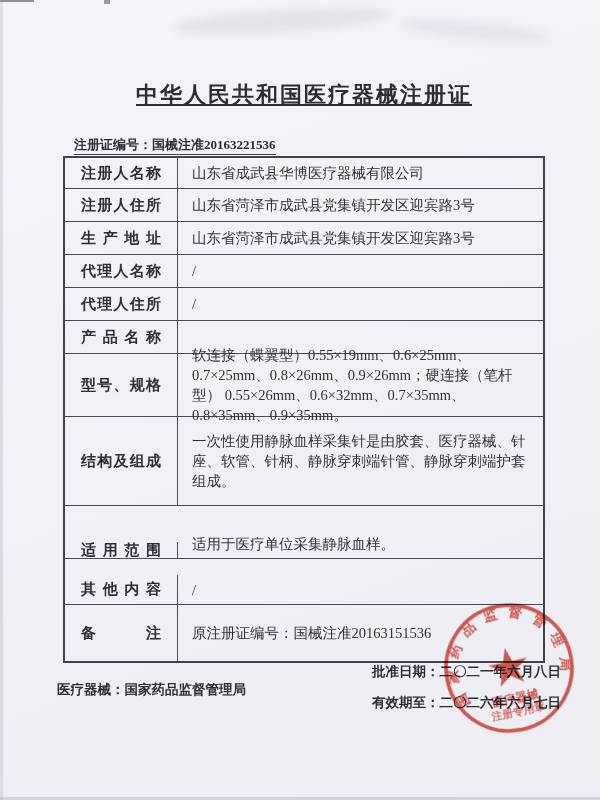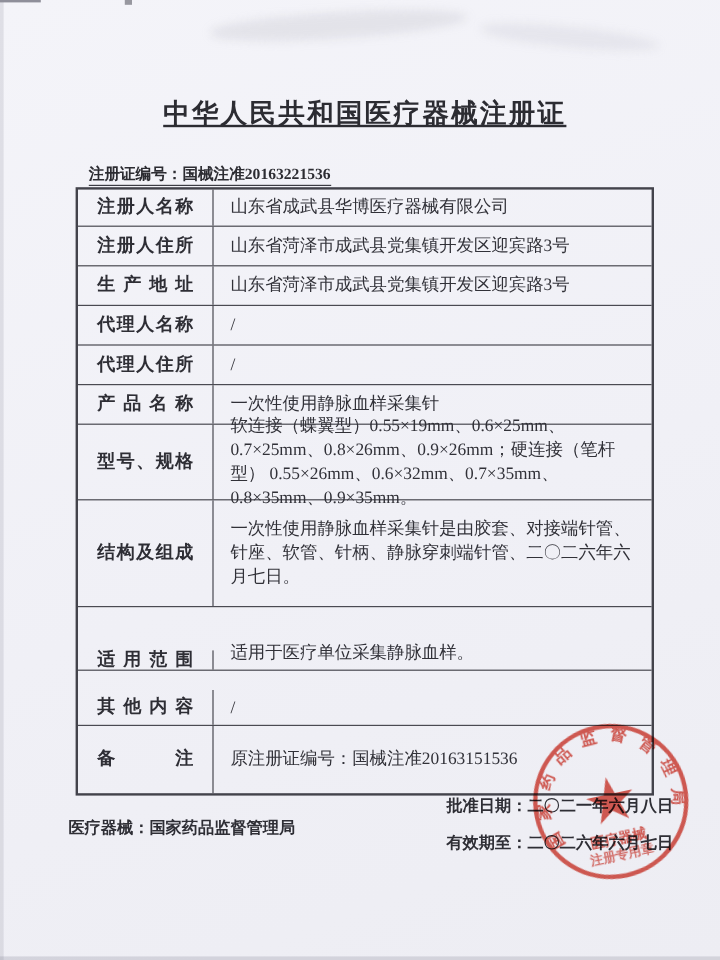--- a/index.html
+++ b/index.html
@@ -124,33 +124,32 @@
     <div class="row h32">
       <div class="cell-l">
           <span>代理人住所</span>
         </div>
       <div class="cell-v">/</div>
     </div>
     <div class="row h32">
       <div class="cell-l">
           <span>产品名称</span>
         </div>
-      <div class="cell-v">一次性使用静脉血样采集针</div>
     </div>
     <div class="row h62">
       <div class="cell-l">
           <span>型号、规格</span>
         </div>
       <div class="cell-v">软连接（蝶翼型）0.55×19mm、0.6×25mm、0.7×25mm、0.8×26mm、0.9×26mm；硬连接（笔杆型） 0.55×26mm、0.6×32mm、0.7×35mm、0.8×35mm、0.9×35mm。</div>
     </div>
     <div class="row h88">
       <div class="cell-l">
           <span>结构及组成</span>
         </div>
-      <div class="cell-v">一次性使用静脉血样采集针是由胶套、对接端针管、针座、软管、针柄、静脉穿刺端针管、二〇二六年六月七日。</div>
+      <div class="cell-v">一次性使用静脉血样采集针是由胶套、医疗器械、针座、软管、针柄、静脉穿刺端针管、静脉穿刺端护套组成。</div>
     </div>
     <div class="row h52">
       <div class="cell-l">
           <span>适用范围</span>
         </div>
       <div class="cell-v">适用于医疗单位采集静脉血样。</div>
     </div>
     <div class="row h29">
       <div class="cell-l">
           <span>其他内容</span>

